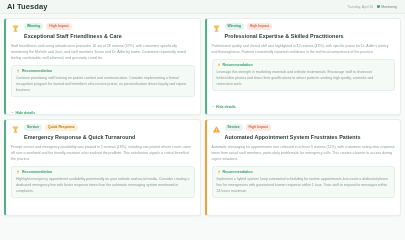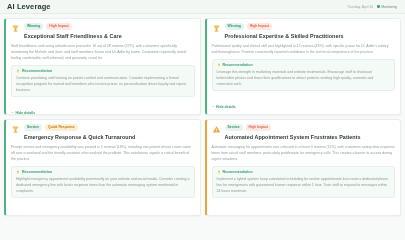--- a/index.html
+++ b/index.html
@@ -113,21 +113,21 @@
     cursor: pointer;
   }
   .chev { width: 3px; height: 3px; display: block; }
 </style>
 </head>
 <body>
 
 <div class="page">
 
   <div class="header">
-    <div class="page-title">AI Leverage</div>
+    <div class="page-title">AI Tuesday</div>
     <div class="header-right">
       <div class="header-meta">Tuesday, April 16</div>
       <div class="status-chip">
         <span class="status-dot"></span>
         <span>Monitoring</span>
       </div>
     </div>
   </div>
 
   <div class="grid">

